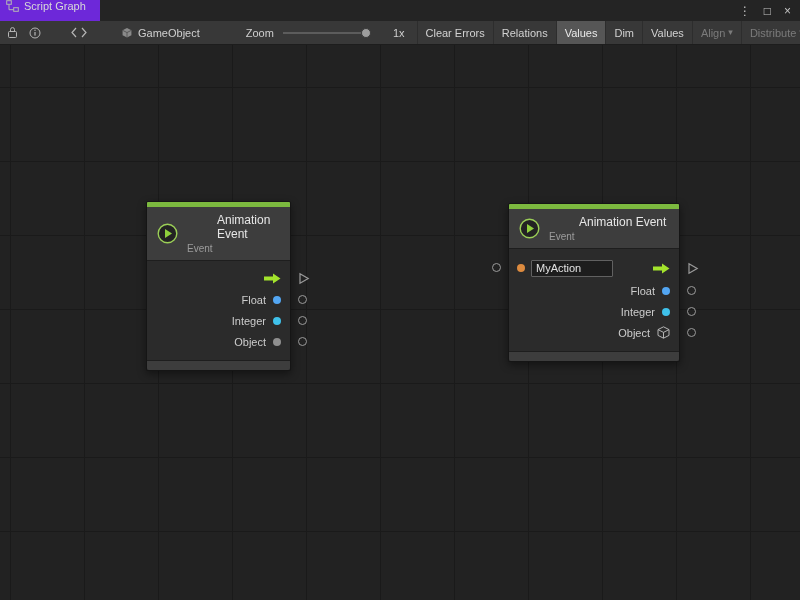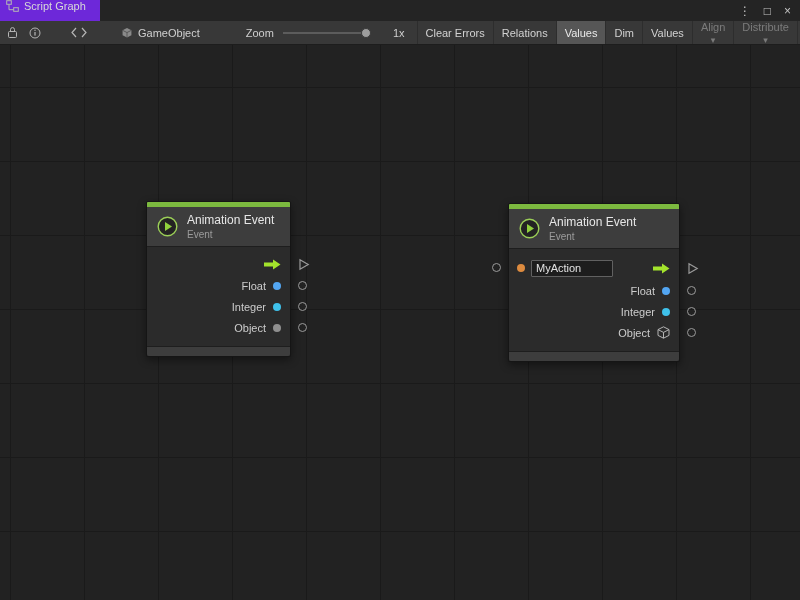--- a/index.html
+++ b/index.html
@@ -47,21 +47,21 @@
     position: absolute; right: 0; top: 1px; width: 10px; height: 10px;
     border-radius: 50%; background: #9d9d9d; border: 1px solid #3a3a3a;
   }
   .zoom-value { margin-left: 22px; color: #cfcfcf; }
   .tb-buttons { display: flex; align-items: stretch; height: 100%; margin-left: 12px; }
   .tb-btn {
     display: flex; align-items: center; gap: 3px; padding: 0 8px;
     border-left: 1px solid #2d2d2d; color: #d2d2d2; cursor: default;
   }
   .tb-btn.active { background: #565656; color: #eaeaea; }
-  .tb-btn.disabled { color: #7b7b7b; flex-direction: column; }
+  .tb-btn.disabled { color: #7b7b7b; }
   .dd-arrow { font-size: 9px; line-height: 1; }
 
   
   .canvas {
     position: relative; flex: 1 1 auto;
     background-color: #222222;
     background-image:
       linear-gradient(to right, #1a1a1a 1px, transparent 1px),
       linear-gradient(to bottom, #1a1a1a 1px, transparent 1px);
     background-size: 74px 74px;
@@ -73,21 +73,21 @@
     position: absolute; border: 1px solid #151515; border-radius: 2px;
     background: #2b2b2b; box-shadow: 0 3px 9px rgba(0,0,0,0.45);
   }
   .node1 { left: 146px; top: 156px; width: 145px; }
   .node2 { left: 508px; top: 158px; width: 172px; }
   .node-accent { height: 5px; background: #7cb93f; border-radius: 1px 1px 0 0; }
   .node-header {
     background: #3d3d3d; display: flex; align-items: center; gap: 8px;
     padding: 6px 9px; border-bottom: 1px solid #1e1e1e;
   }
-  .node-title { font-size: 12px; color: #e6e6e6; }
+  .node-title { font-size: 12px; color: #e6e6e6; margin-left: 30px; }
   .node-subtitle { font-size: 10px; color: #9c9c9c; margin-top: 2px; }
   .node-body { padding: 7px 0 8px; }
   .row {
     position: relative; height: 21px; display: flex; align-items: center;
     justify-content: flex-end; gap: 7px; padding-right: 9px;
     font-size: 11px; color: #cccccc;
   }
   .row-label { color: #cccccc; }
   .dot { width: 8px; height: 8px; border-radius: 50%; flex: 0 0 auto; }
   .dot-string  { background: #dd8b3f; }

